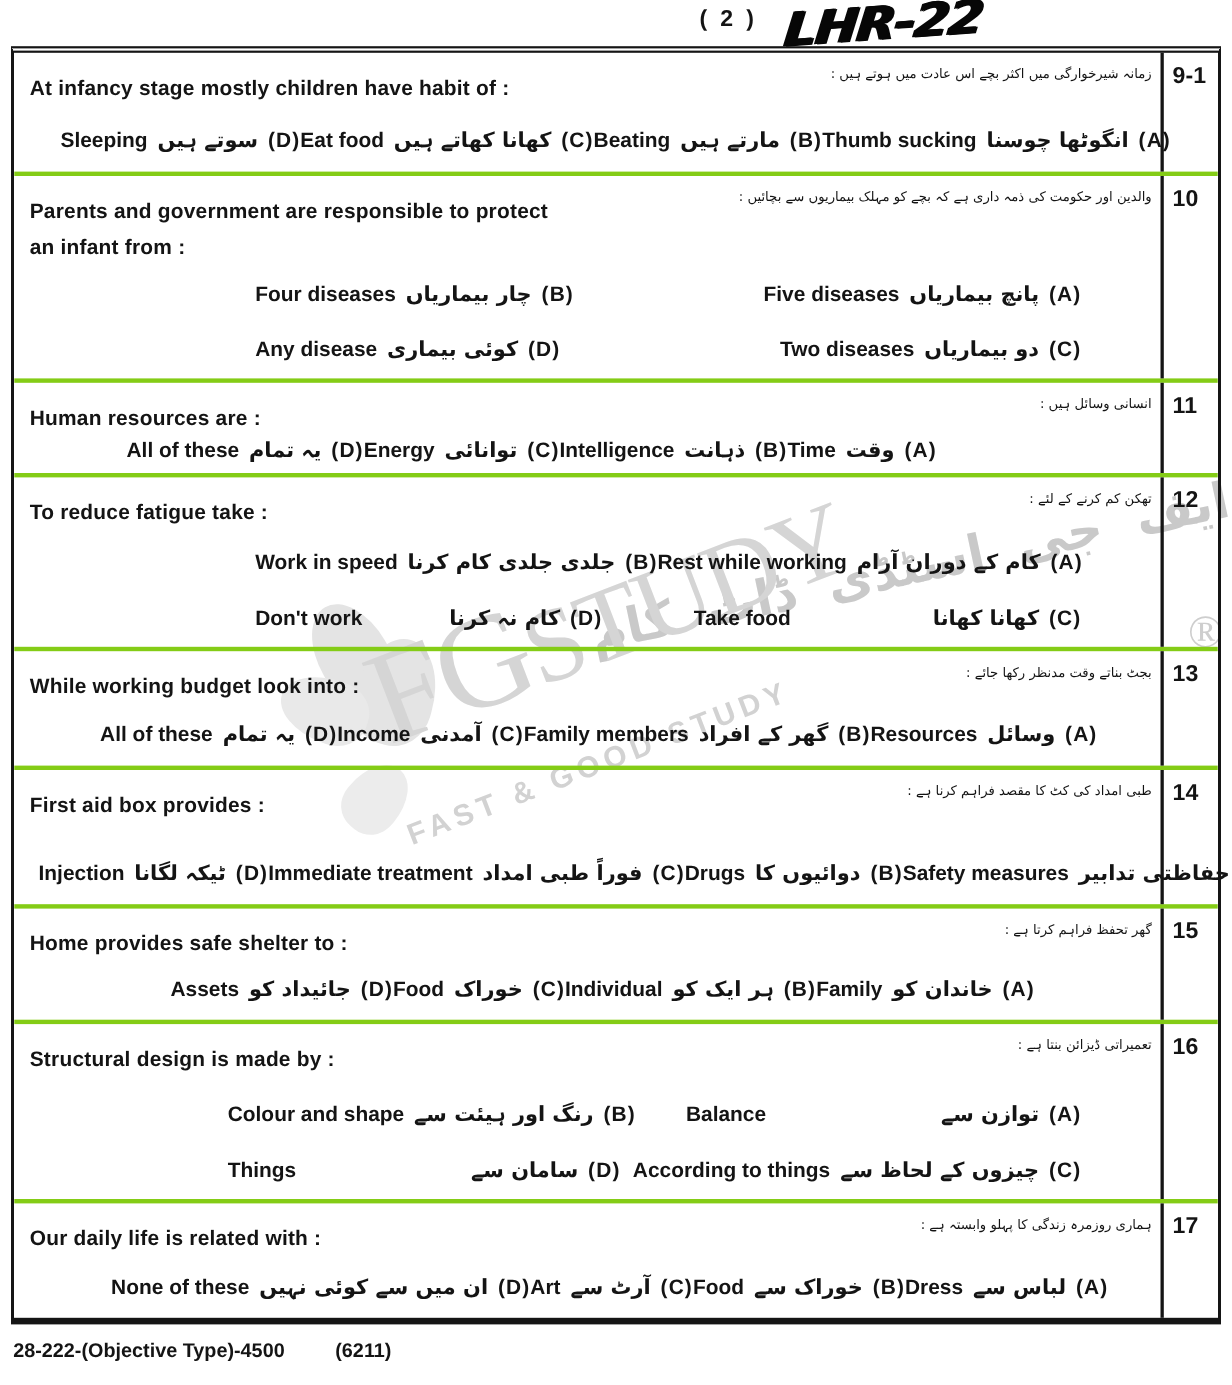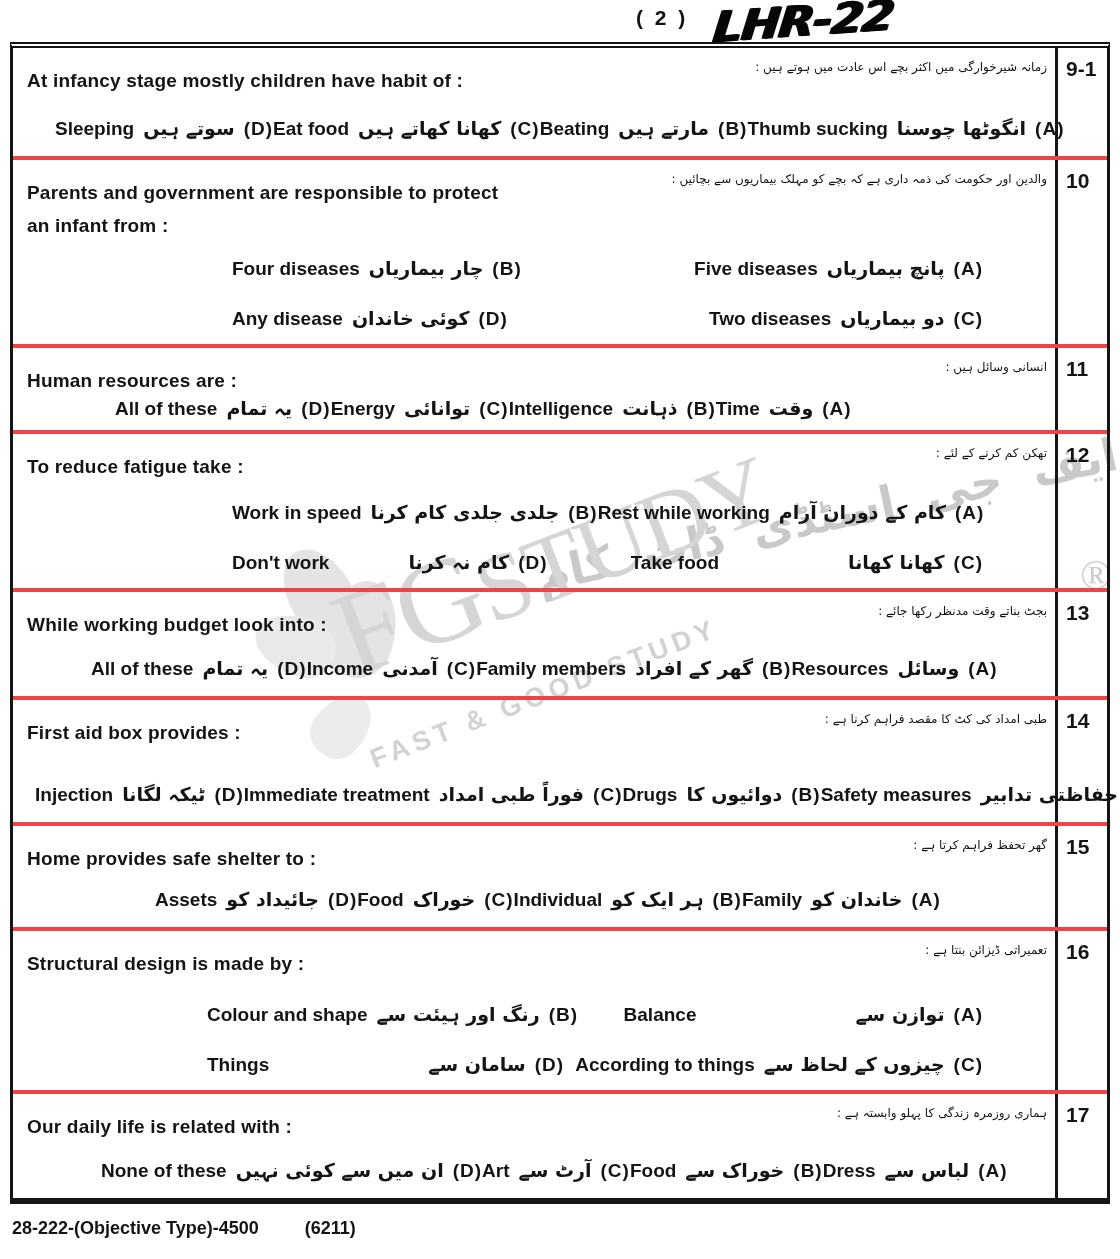--- a/index.html
+++ b/index.html
@@ -26,21 +26,21 @@
   .pageno{position:absolute;left:636px;top:6px;font-size:21px;font-weight:700;letter-spacing:3px;z-index:2;}
   .handcode{position:absolute;left:712px;top:-6px;z-index:3;font-family:"DejaVu Sans",sans-serif;
             font-size:46px;font-weight:900;font-style:italic;letter-spacing:-1px;color:#070707;
             transform:rotate(-4deg) skewX(-10deg) scaleY(.92);
             text-shadow:1.5px 0 #070707,3px .5px #070707;}
 
   
   .table{position:absolute;left:10px;top:42px;width:1100px;z-index:1;box-sizing:border-box;
          border:3px solid #151515;border-top:6px double #151515;border-bottom:6px solid #151515;
          background:transparent;}
-  .row{display:flex;box-sizing:border-box;border-bottom:4px solid #ef4444;}
+  .row{display:flex;box-sizing:border-box;border-bottom:4px solid #84cc16;}
   .row:last-child{border-bottom:none;}
   .qcell{flex:1;display:flex;flex-direction:column;box-sizing:border-box;padding:6px 6px 14px 14px;min-width:0;}
   .ncell{width:52px;border-left:3px solid #151515;box-sizing:border-box;
          font-size:21px;font-weight:700;padding:9px 2px 0 8px;}
   .qhead{display:flex;justify-content:space-between;align-items:flex-start;}
   .qen{font-size:19px;font-weight:700;max-width:540px;letter-spacing:.2px;padding-top:10px;line-height:1.75;}
   .ur{font-family:"DejaVu Sans",sans-serif;direction:rtl;unicode-bidi:isolate;}
   .qur{font-size:12px;font-weight:400;white-space:nowrap;padding-top:6px;padding-right:2px;}
   .opts{display:flex;justify-content:flex-start;align-items:baseline;margin-top:auto;
         padding:0 14px 2px 28px;}
@@ -125,21 +125,21 @@
               </div>
             <div class="opt">
                 <span class="oen">Five diseases</span>
                 <span class="our ur">پانچ بیماریاں</span>
                 <span class="olt">(A)</span>
               </div>
           </div>
           <div class="gline">
             <div class="opt">
                 <span class="oen">Any disease</span>
-                <span class="our ur">کوئی خاندان</span>
+                <span class="our ur">کوئی بیماری</span>
                 <span class="olt">(D)</span>
               </div>
             <div class="opt">
                 <span class="oen">Two diseases</span>
                 <span class="our ur">دو بیماریاں</span>
                 <span class="olt">(C)</span>
               </div>
           </div>
         </div>
       </div>

